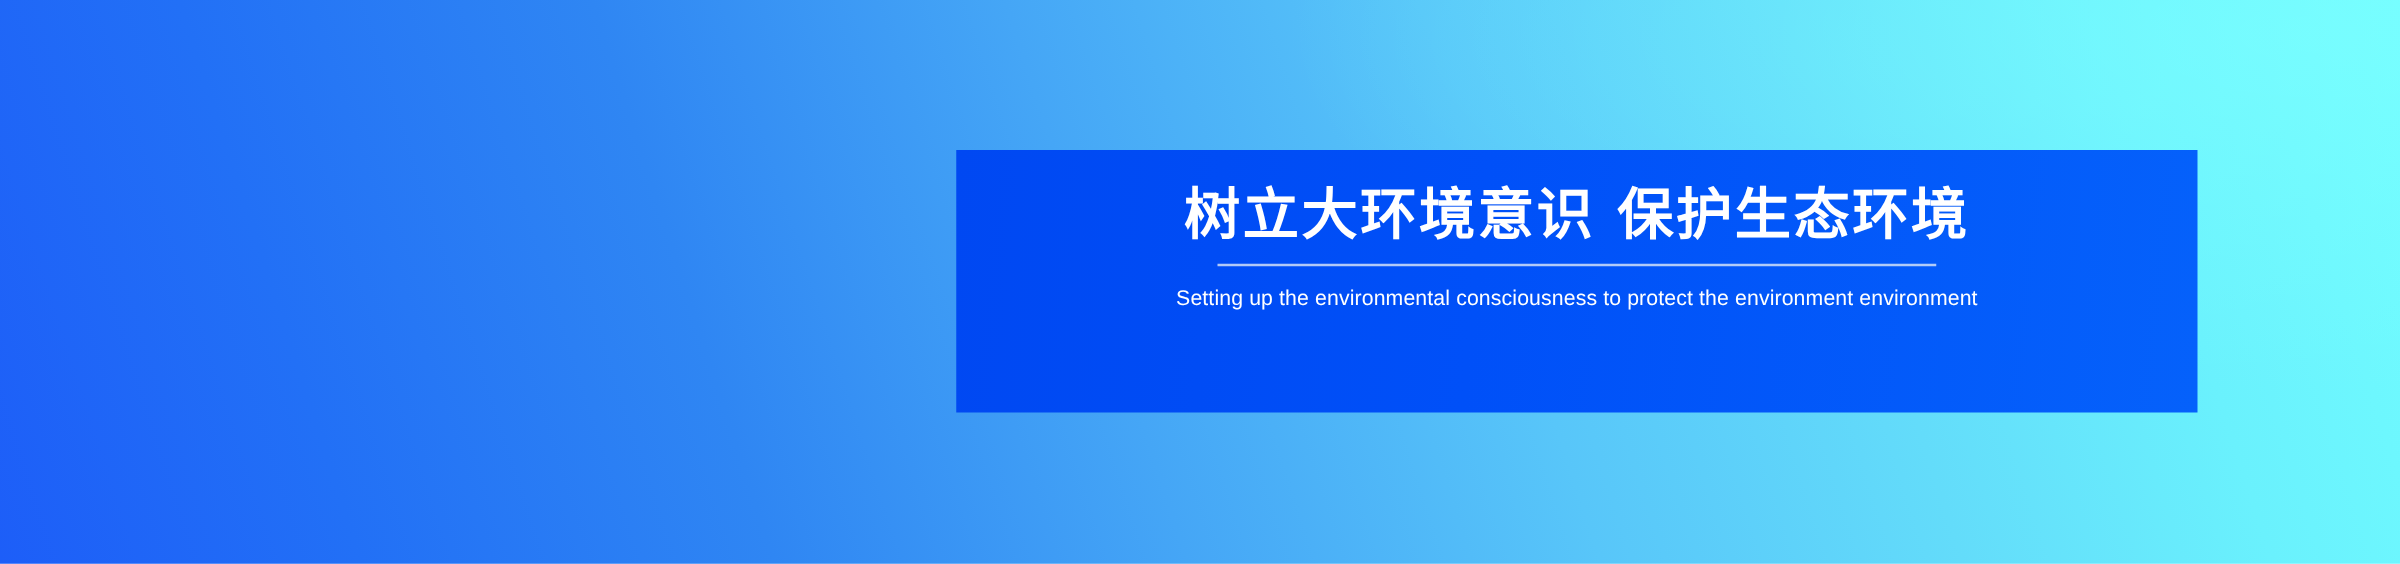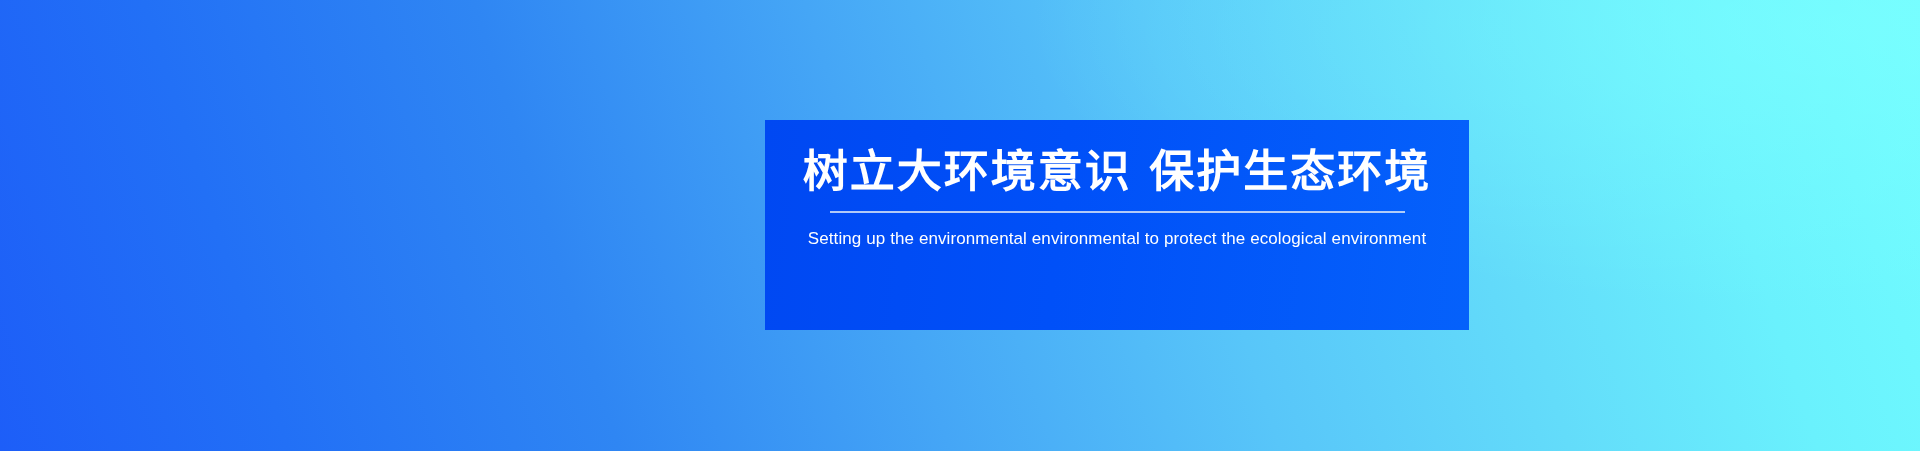--- a/index.html
+++ b/index.html
@@ -43,21 +43,21 @@
         rgba(124,255,255,0.26) 38%,
         rgba(124,255,255,0.0) 70%);
     pointer-events: none;
   }
 
   
   .panel {
     position: absolute;
     left: 765px;
     top: 120px;
-    width: 704px;
+    width: 993px;
     height: 210px;
     background: linear-gradient(96deg, #0048f2 0%, #0050f8 42%, #0561fb 100%);
     z-index: 2;
     display: flex;
     flex-direction: column;
     align-items: center;
     box-sizing: border-box;
     padding-top: 28px;
   }
 
@@ -114,18 +114,18 @@
 <body>
 
 <div class="banner">
 
   <div class="panel">
 
     <h1 class="panel-title">树立大环境意识 保护生态环境</h1>
 
     <div class="panel-divider"></div>
 
-    <p class="panel-subtitle">Setting up the environmental environmental to protect the ecological environment</p>
+    <p class="panel-subtitle">Setting up the environmental consciousness to protect the environment environment</p>
 
 
   </div>
 
 </div>
 
 </body></html>

